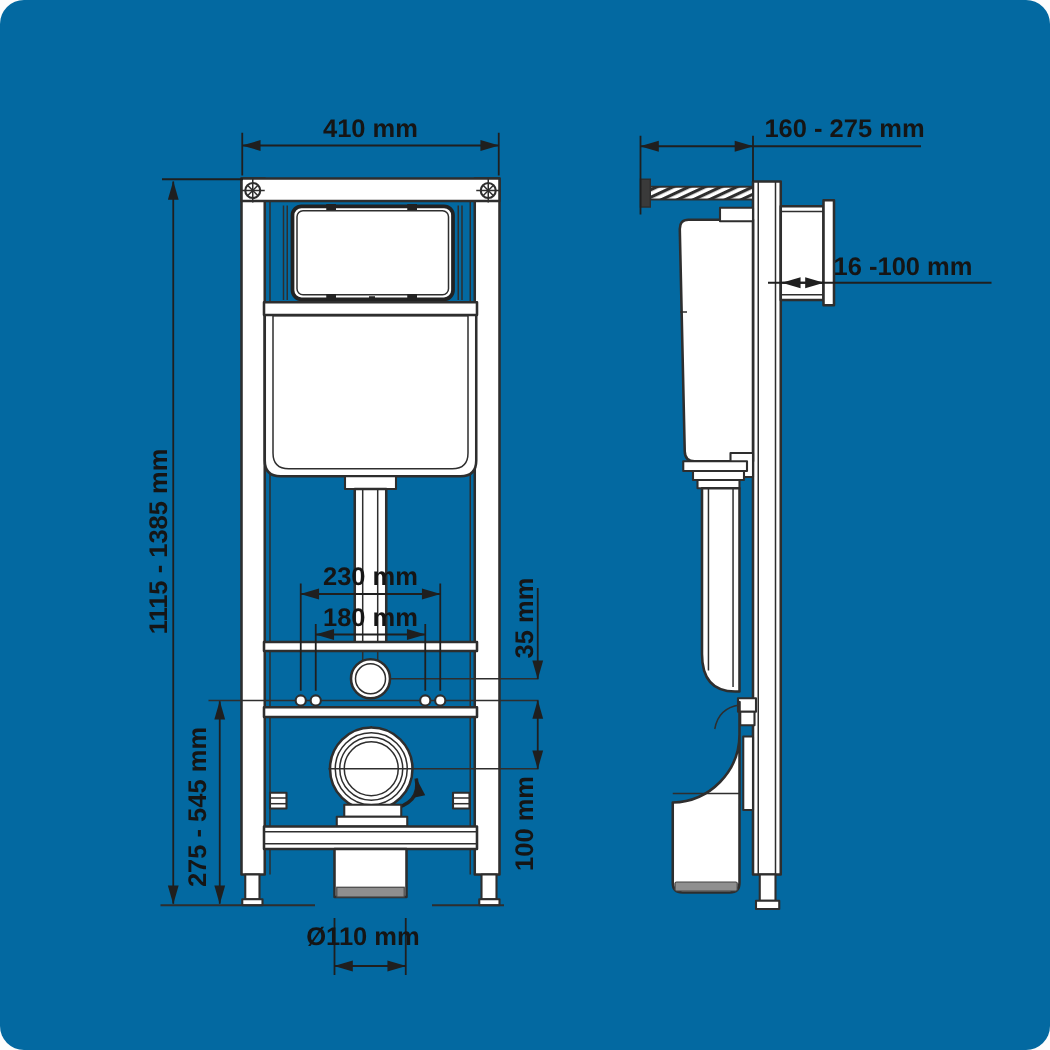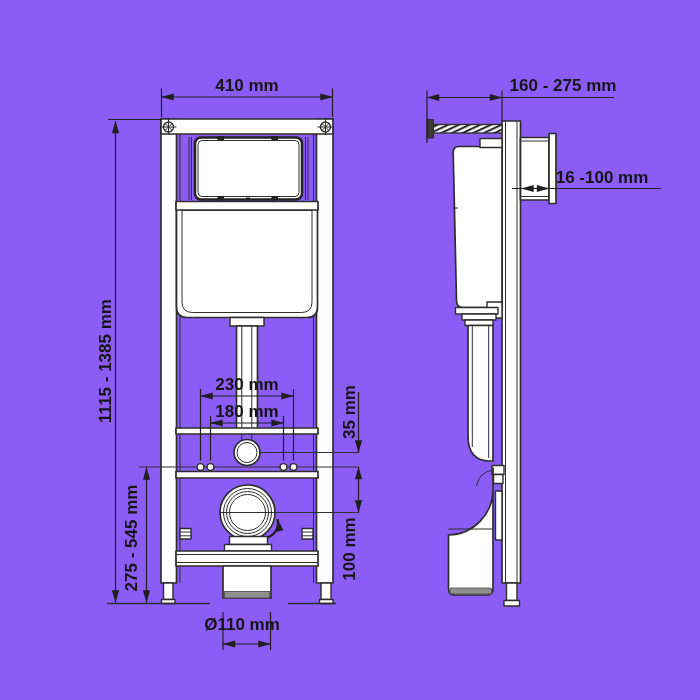--- a/index.html
+++ b/index.html
@@ -1,17 +1,17 @@
 <!DOCTYPE html>
 <html><head>
 <meta charset="utf-8">
 <style>
   html,body{margin:0;padding:0;background:#fdfdfd;}
-  .canvas{position:relative;width:700px;height:700px;background:#8b5cf6;overflow:hidden;
-          font-family:"Liberation Sans",sans-serif;}
+  .canvas{position:relative;width:700px;height:700px;background:#0369a1;overflow:hidden;
+          font-family:"Liberation Sans",sans-serif;border-radius:16px;}
   svg{display:block}
   .ol{fill:#ffffff;stroke:#2e2e2e;stroke-width:1.7;stroke-linejoin:round;}
   .ol2{fill:#ffffff;stroke:#2e2e2e;stroke-width:1.4;stroke-linejoin:round;}
   .thin{fill:none;stroke:#2e2e2e;stroke-width:1;}
   .med{fill:none;stroke:#2e2e2e;stroke-width:1.3;}
   .dim{fill:none;stroke:#1f1f1f;stroke-width:1.2;}
   .heavy{fill:#ffffff;stroke:#222222;stroke-width:2.5;}
   .shade{fill:#8f8f8f;stroke:#444444;stroke-width:0.8;}
   .lbl{font-family:"Liberation Sans",sans-serif;font-weight:700;font-size:17px;fill:#151515;}
   .clipmark{fill:#222222;stroke:none;}

